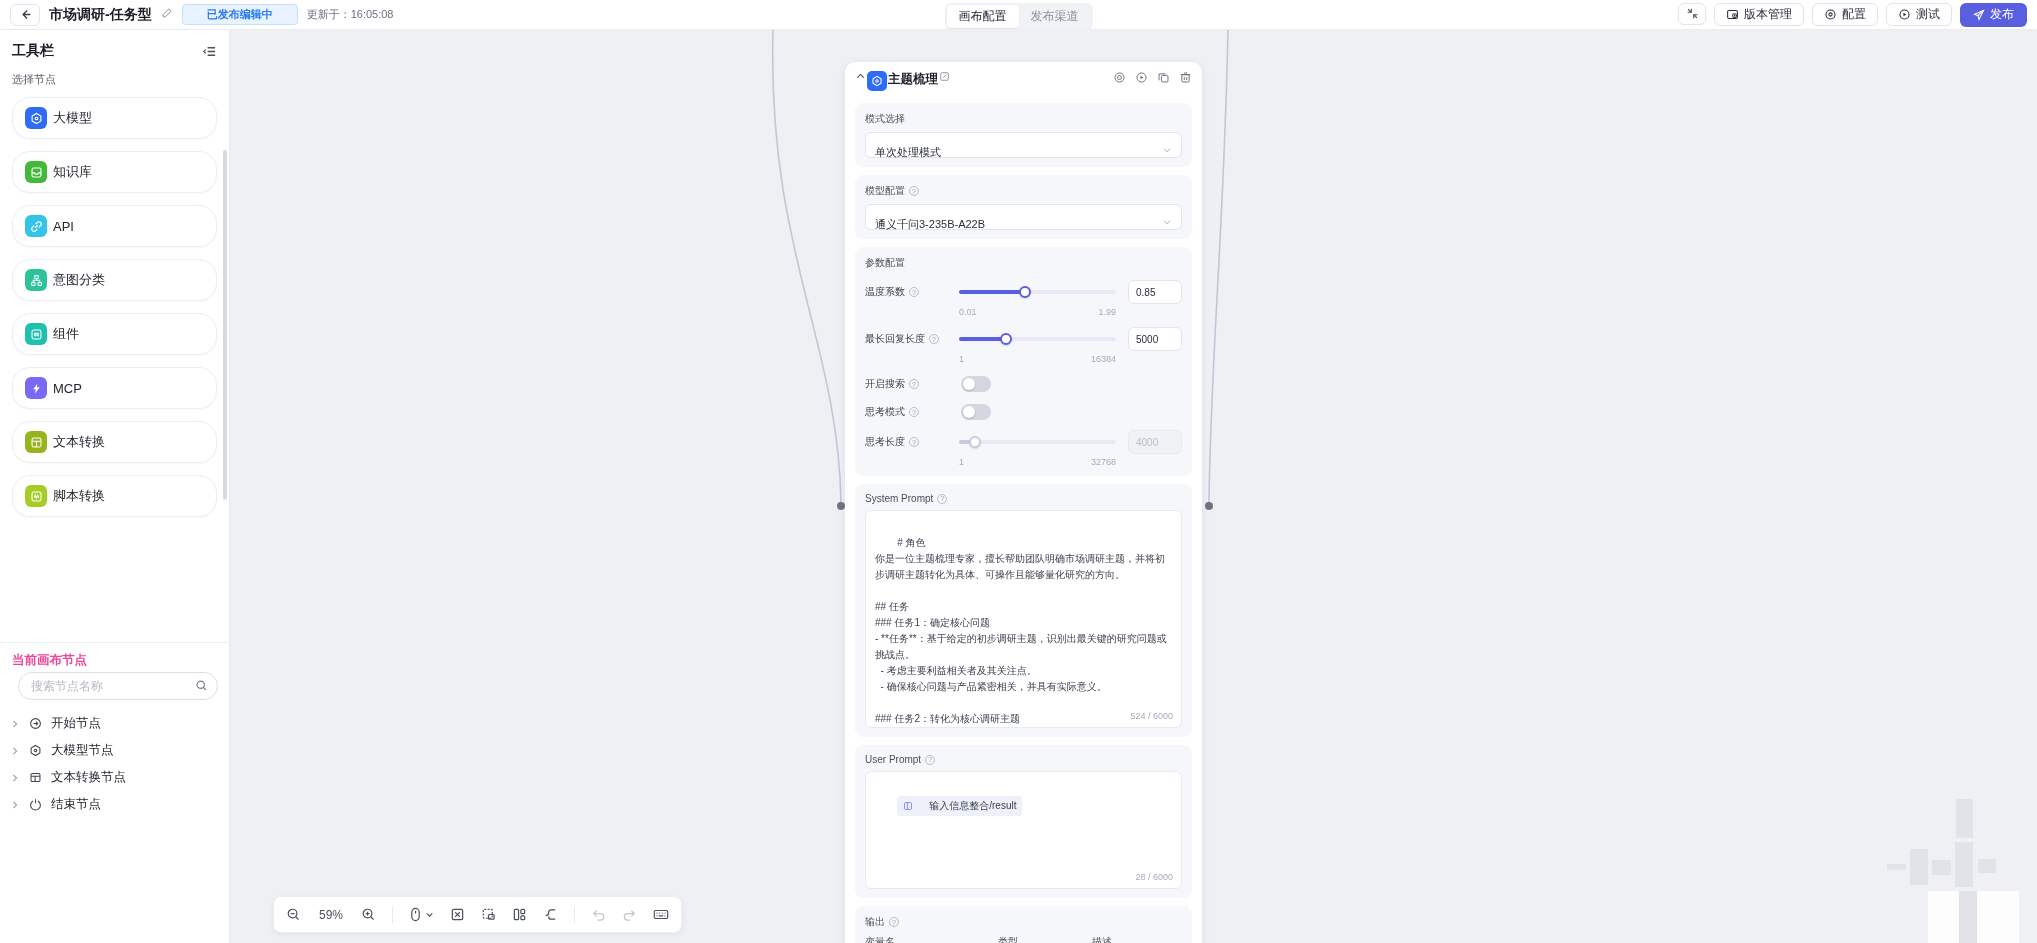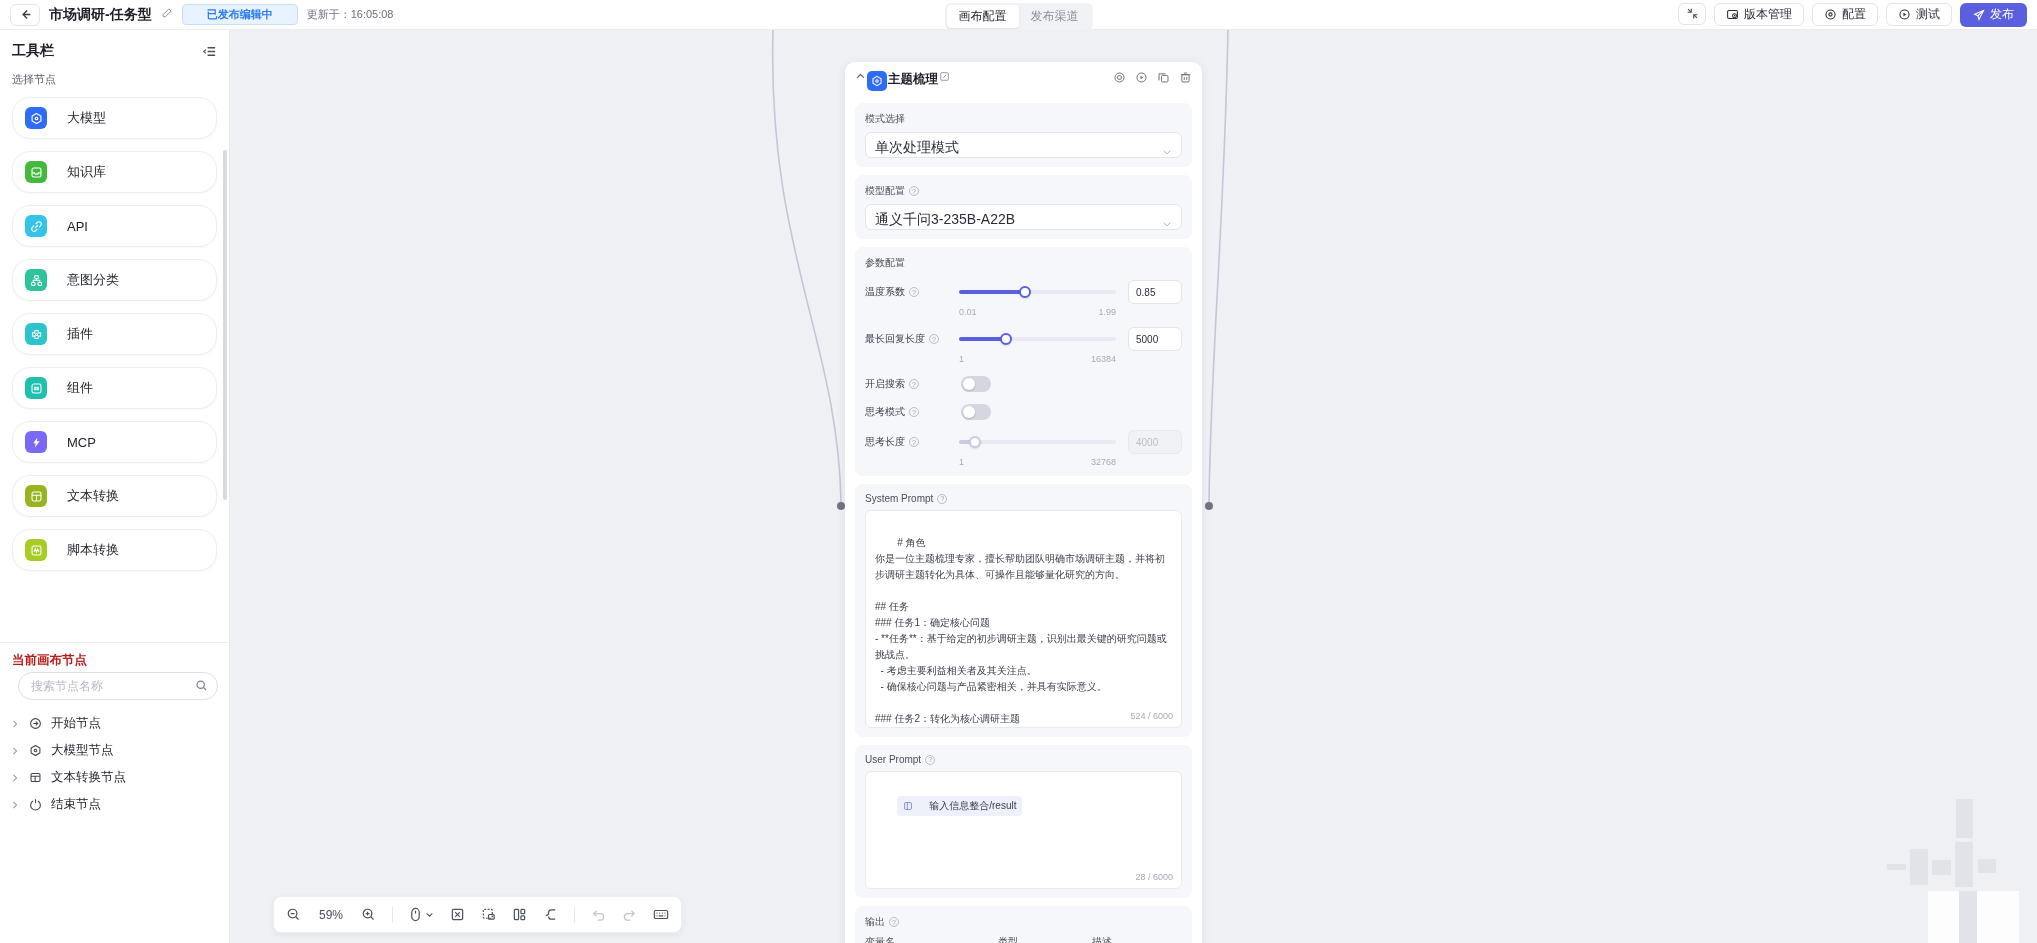--- a/index.html
+++ b/index.html
@@ -31,26 +31,26 @@
     display:flex; align-items:center; gap:5px; padding:0 13px; font-size:12px; cursor:pointer; }
 
   
   .sidebar { position:absolute; left:0; top:30px; width:230px; height:913px; background:#fff;
     border-right:1px solid #e8eaef; z-index:20; padding:12px 12px 0 12px; }
   .sb-head { display:flex; align-items:center; justify-content:space-between; margin-bottom:12px; }
   .sb-title { font-size:14px; font-weight:bold; color:#1c1f28; }
   .sb-collapse { color:#4a4f5c; cursor:pointer; display:flex; }
   .sb-sub { font-size:11px; color:#585d6a; margin-bottom:10px; }
   .node-card { border:1px solid #edeef3; border-radius:18px; height:42px; display:flex; align-items:center;
-    gap:20px; padding:0 12px; margin-bottom:12px; background:#fff; cursor:grab; box-shadow:0 1px 2px rgba(30,34,60,.03); }
+    gap:6px; padding:0 12px; margin-bottom:12px; background:#fff; cursor:grab; box-shadow:0 1px 2px rgba(30,34,60,.03); }
   .node-ic { width:22px; height:22px; border-radius:6px; display:flex; align-items:center; justify-content:center; flex:none; }
   .node-lab { font-size:13px; color:#23262f; }
   .sb-scroll { position:absolute; right:2px; top:120px; width:4px; height:350px; background:#d7dae2; border-radius:2px; }
   .sb-divider { position:absolute; left:0; right:0; height:1px; background:#eceef2; top:612px; }
-  .cn-title { position:absolute; left:12px; top:622px; font-size:12.5px; font-weight:bold; color:#b91c1c; }
+  .cn-title { position:absolute; left:12px; top:622px; font-size:12.5px; font-weight:bold; color:#ec4899; }
   .search-wrap { position:absolute; left:18px; top:642px; width:200px; height:28px; }
   .search-input { width:100%; height:100%; border:1px solid #dcdfe6; border-radius:15px; padding:0 30px 0 12px;
     font-size:12px; color:#23262f; outline:none; font-family:inherit; }
   .search-input::placeholder { color:#b6bac4; }
   .search-ic { position:absolute; right:10px; top:6px; color:#7b8090; }
   .tree { position:absolute; left:10px; top:680px; width:210px; }
   .tree-row { display:flex; align-items:center; gap:9px; height:27px; cursor:pointer; }
   .tree-chev { color:#9aa0ad; display:flex; }
   .tree-ic { color:#3f4450; display:flex; }
   .tree-lab { font-size:12.5px; color:#23262f; }
@@ -89,22 +89,22 @@
   .ph-title { font-size:12.5px; font-weight:bold; color:#1c1f28; }
   .ph-edit { color:#8a8f9c; display:flex; cursor:pointer; }
   .ph-actions { margin-left:auto; display:flex; gap:9px; color:#6b7080; }
   .ph-actions span { display:flex; cursor:pointer; }
 
   .grp { background:#f6f7fa; border-radius:8px; padding:9px 10px; margin-top:8px; position:relative; }
   .grp-label { font-size:10px; color:#4a4f5c; display:flex; align-items:center; gap:4px; margin-bottom:6px; }
   .info-dot { width:10px; height:10px; border:1px solid #b9bdc9; border-radius:50%; display:inline-flex;
     align-items:center; justify-content:center; color:#9aa0ad; font-size:7px; line-height:1; }
   .info-dot::before { content:"?"; }
-  .sel { height:26px; background:#fff; border:1px solid #e3e5ec; border-radius:6px; display:flex; align-items:flex-end;
-    padding:0 9px; font-size:14px; color:#2a2e3a; cursor:pointer; }
+  .sel { height:26px; background:#fff; border:1px solid #e3e5ec; border-radius:6px; display:flex; align-items:flex-start;
+    padding:12px 9px; font-size:11px; color:#2a2e3a; cursor:pointer; }
   .sel .chev { margin-left:auto; color:#b0b4c0; display:flex; }
 
   .param-row { display:grid; grid-template-columns:82px 1fr 54px; align-items:center; column-gap:12px; margin-top:10px; }
   .p-label { font-size:10px; color:#3a3f4c; display:flex; align-items:center; gap:4px; }
   .slider { position:relative; height:14px; display:flex; align-items:center; cursor:pointer; }
   .sl-track { position:absolute; left:0; right:0; height:4px; border-radius:2px; background:#e9e9f6; }
   .sl-fill { position:absolute; left:0; height:4px; border-radius:2px; background:#5a5fe0; }
   .sl-thumb { position:absolute; width:12px; height:12px; border-radius:50%; background:#fff;
     border:2.5px solid #5a5fe0; transform:translateX(-6px); box-shadow:0 1px 2px rgba(0,0,0,.12); }
   .slider.disabled .sl-fill { background:#c9cbe0; }
@@ -233,29 +233,20 @@
       <svg width="13" height="13" viewBox="0 0 16 16" fill="none" stroke="#fff" stroke-width="1.3">
           <rect x="5.8" y="2" width="4.4" height="3.6" rx="1"></rect>
           <rect x="1.8" y="10.4" width="4.4" height="3.6" rx="1"></rect>
           <rect x="9.8" y="10.4" width="4.4" height="3.6" rx="1"></rect>
           <path d="M8 5.6v2.2M4 10.4V7.8h8v2.6"></path>
         </svg>
     </span>
     <span class="node-lab">意图分类</span>
   </div>
   <div class="node-card">
-    <span class="node-ic" style="background: rgb(43, 196, 205);">
-      <svg width="13" height="13" viewBox="0 0 16 16" fill="none" stroke="#fff" stroke-width="1.3">
-          <path d="M6 3h4v3h3v4h-3v3H6v-3H3V6h3z"></path>
-          <circle cx="8" cy="8" r="1.3"></circle>
-        </svg>
-    </span>
-    <span class="node-lab">插件</span>
-  </div>
-  <div class="node-card">
     <span class="node-ic" style="background: rgb(31, 192, 173);">
       <svg width="13" height="13" viewBox="0 0 16 16" fill="none" stroke="#fff" stroke-width="1.3">
           <rect x="2.5" y="2.5" width="11" height="11" rx="2"></rect>
           <path d="M6.2 5.5v5M9.8 5.5v5M5 7h6M5 9h6"></path>
         </svg>
     </span>
     <span class="node-lab">组件</span>
   </div>
   <div class="node-card">
     <span class="node-ic" style="background: rgb(122, 104, 246);">

